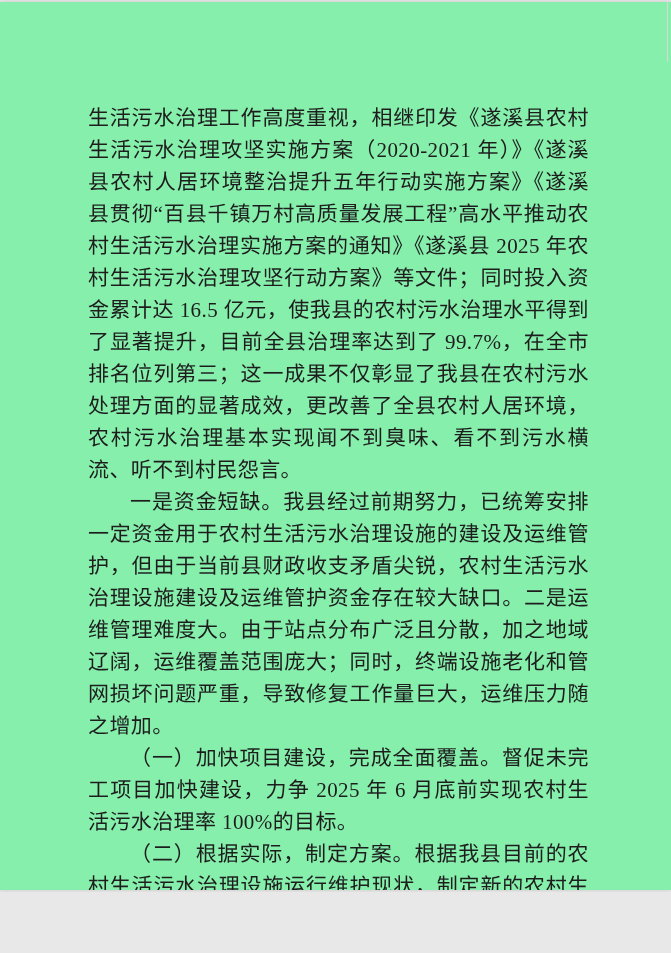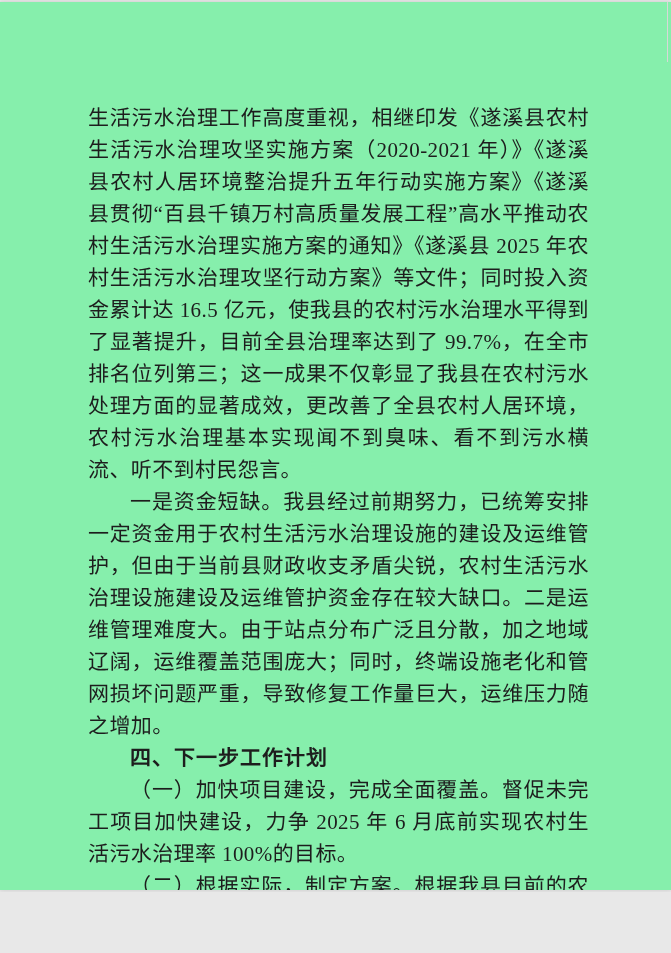--- a/index.html
+++ b/index.html
@@ -55,17 +55,16 @@
   }
 </style>
 </head>
 <body>
 
 <div class="page">
   <div class="scan-edge"></div>
   <div class="content" id="doc-content">
       <p class="para"><span class="seg">生活污水治理工作高度重视，相继印发《遂溪县农村生活污水治理攻坚实施方案（2020-2021 年）》《遂溪县农村人居环境整治提升五年行动实施方案》《遂溪县贯彻“百县千镇万村高质量发展工程”高水平推动农村生活污水治理实施方案的通知》《遂溪县 2025 年农村生活污水治理攻坚行动方案》等文件；同时投入资金累计达 16.5 亿元，使我县的农村污水治理水平得到了显著提升，目前全县治理率达到了 99.7%，在全市排名位列第三；这一成果不仅彰显了我县在农村污水处理方面的显著成效，更改善了全县农村人居环境，农村污水治理基本实现闻不到臭味、看不到污水横流、听不到村民怨言。</span></p>
       <p class="para indent"><span class="seg bold">一是资金短缺。</span><span class="seg">我县经过前期努力，已统筹安排一定资金用于农村生活污水治理设施的建设及运维管护，但由于当前县财政收支矛盾尖锐，农村生活污水治理设施建设及运维管护资金存在较大缺口。</span><span class="seg bold">二是运维管理难度大。</span><span class="seg">由于站点分布广泛且分散，加之地域辽阔，运维覆盖范围庞大；同时，终端设施老化和管网损坏问题严重，导致修复工作量巨大，运维压力随之增加。</span></p>
-      <p class="heading">四、下一步工作计划</p>
       <p class="para indent"><span class="seg bold">（一）加快项目建设，完成全面覆盖。</span><span class="seg">督促未完工项目加快建设，力争 2025 年 6 月底前实现农村生活污水治理率 100%的目标。</span></p>
       <p class="para indent"><span class="seg bold">（二）根据实际，制定方案。</span><span class="seg">根据我县目前的农村生活污水治理设施运行维护现状，制定新的农村生活污水治理设施运行维护工作方案，建立以镇（街）统筹管护为主，村级自管为辅的维</span></p>
     </div>
 </div>
 
 </body></html>

